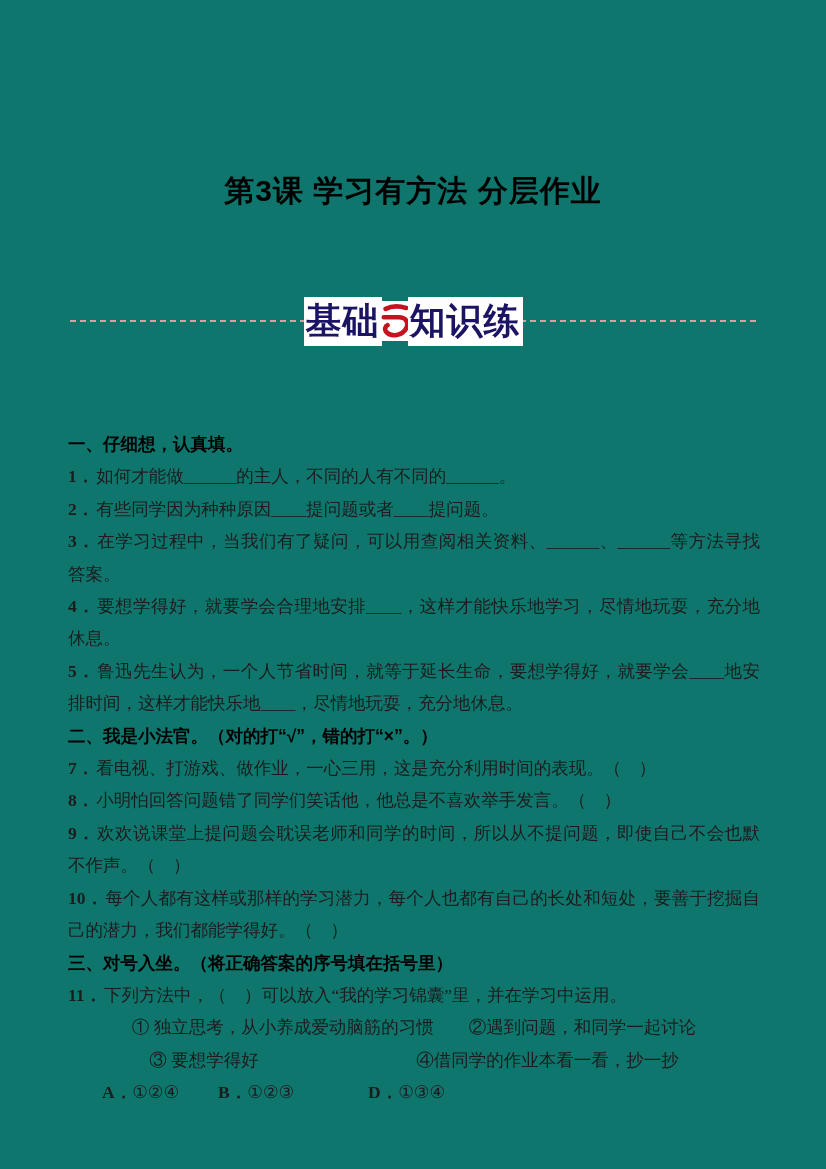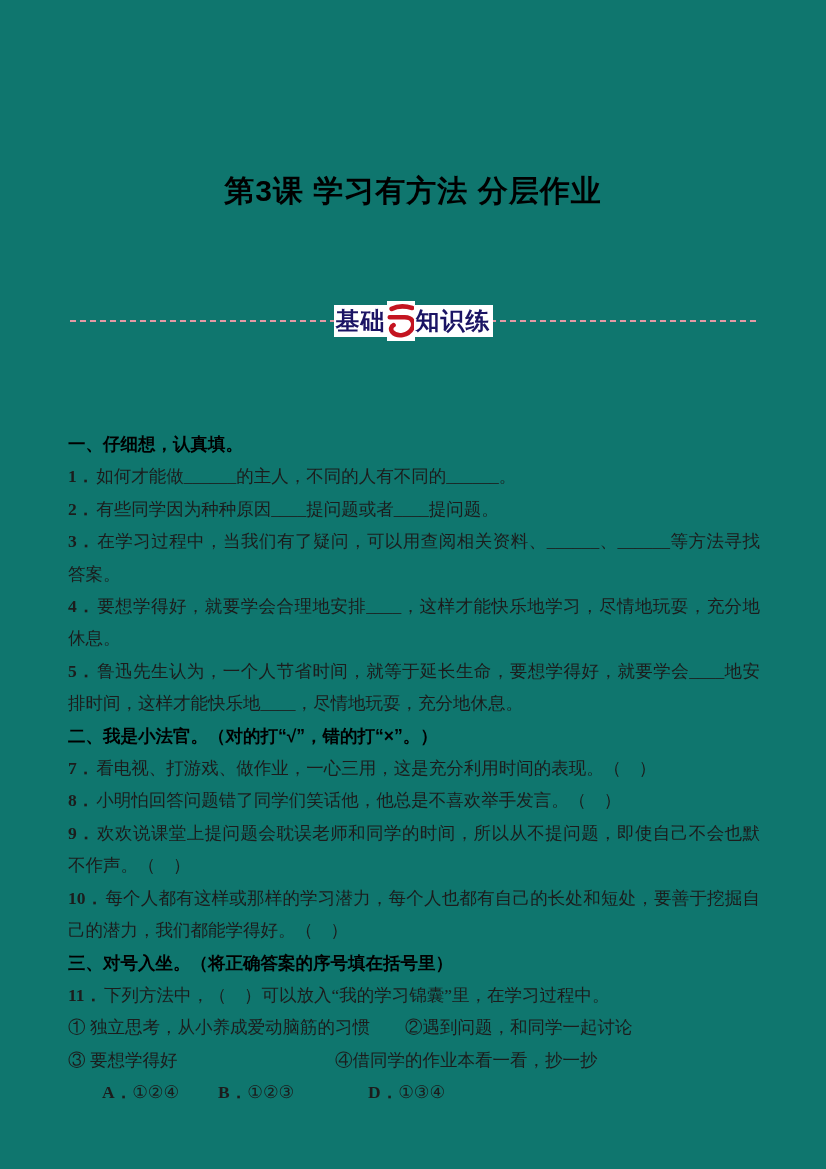--- a/index.html
+++ b/index.html
@@ -36,21 +36,21 @@
     border-top: 2px dashed #e39aa4;
   }
   .banner-text {
     position: relative;
     display: flex;
     align-items: center;
     justify-content: center;
     height: 46px;
     font-family: "Liberation Sans", "DejaVu Sans", sans-serif;
     font-weight: bold;
-    font-size: 24px;
+    font-size: 36px;
     color: #1b1464;
   }
   .banner-text .chunk {
     background: #ffffff;
     padding: 0 2px;
     letter-spacing: 1px;
   }
   .swirl {
     background: #ffffff;
     margin: 0 -1px;
@@ -64,21 +64,21 @@
   }
   .content p { margin: 0; line-height: 32.4px; }
   .sec-heading {
     font-family: "Liberation Sans", "DejaVu Sans", sans-serif;
     font-weight: bold;
     font-size: 17.5px;
     color: #000000;
   }
   .q { text-align: justify; }
   .q .num { font-weight: bold; padding-right: 2px; }
-  .opt-line { text-align: left; }
+  .opt-line { text-align: center; }
   .choices {
     display: flex;
     padding-left: 34px;
     line-height: 32.4px;
   }
   .choice { display: inline-block; }
   .choice .letter { font-weight: bold; }
   .choice-a { width: 116px; }
   .choice-b { width: 150px; }
   .choice-c { width: 144px; }
@@ -111,21 +111,21 @@
     <p class="q"><span class="num">4．</span><span>要想学得好，就要学会合理地安排____，这样才能快乐地学习，尽情地玩耍，充分地休息。</span></p>
     <p class="q"><span class="num">5．</span><span>鲁迅先生认为，一个人节省时间，就等于延长生命，要想学得好，就要学会____地安排时间，这样才能快乐地____，尽情地玩耍，充分地休息。</span></p>
 
     <p class="sec-heading">二、我是小法官。（对的打“√”，错的打“×”。）</p>
     <p class="q"><span class="num">7．</span><span>看电视、打游戏、做作业，一心三用，这是充分利用时间的表现。（　）</span></p>
     <p class="q"><span class="num">8．</span><span>小明怕回答问题错了同学们笑话他，他总是不喜欢举手发言。（　）</span></p>
     <p class="q"><span class="num">9．</span><span>欢欢说课堂上提问题会耽误老师和同学的时间，所以从不提问题，即使自己不会也默不作声。（　）</span></p>
     <p class="q"><span class="num">10．</span><span>每个人都有这样或那样的学习潜力，每个人也都有自己的长处和短处，要善于挖掘自己的潜力，我们都能学得好。（　）</span></p>
 
     <p class="sec-heading">三、对号入坐。（将正确答案的序号填在括号里）</p>
-    <p class="q"><span class="num">11．</span><span>下列方法中，（　）可以放入“我的学习锦囊”里，在学习过程中。</span></p>
+    <p class="q"><span class="num">11．</span><span>下列方法中，（　）可以放入“我的学习锦囊”里，并在学习中运用。</span></p>
     <p class="opt-line">① 独立思考，从小养成爱动脑筋的习惯　　②遇到问题，和同学一起讨论</p>
     <p class="opt-line">③ 要想学得好　　　　　　　　　④借同学的作业本看一看，抄一抄</p>
 
     <div class="choices">
       <span class="choice choice-a"><span class="letter">A．</span><span>①②④</span></span>
       <span class="choice choice-b"><span class="letter">B．</span><span>①②③</span></span>
       <span class="choice choice-d"><span class="letter">D．</span><span>①③④</span></span>
     </div>
 
   </div>

